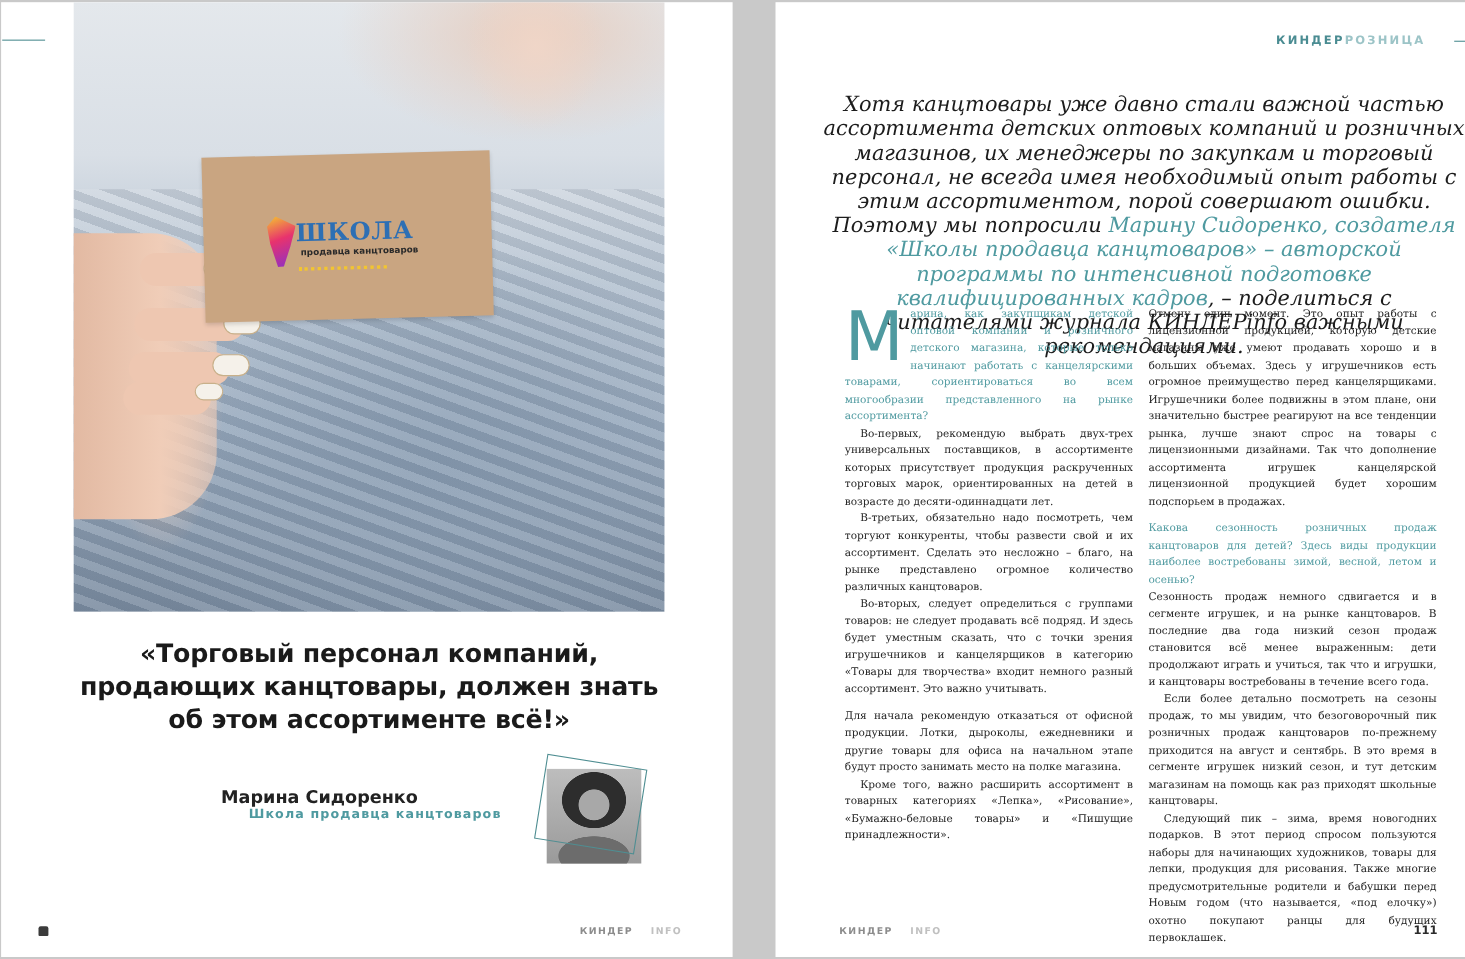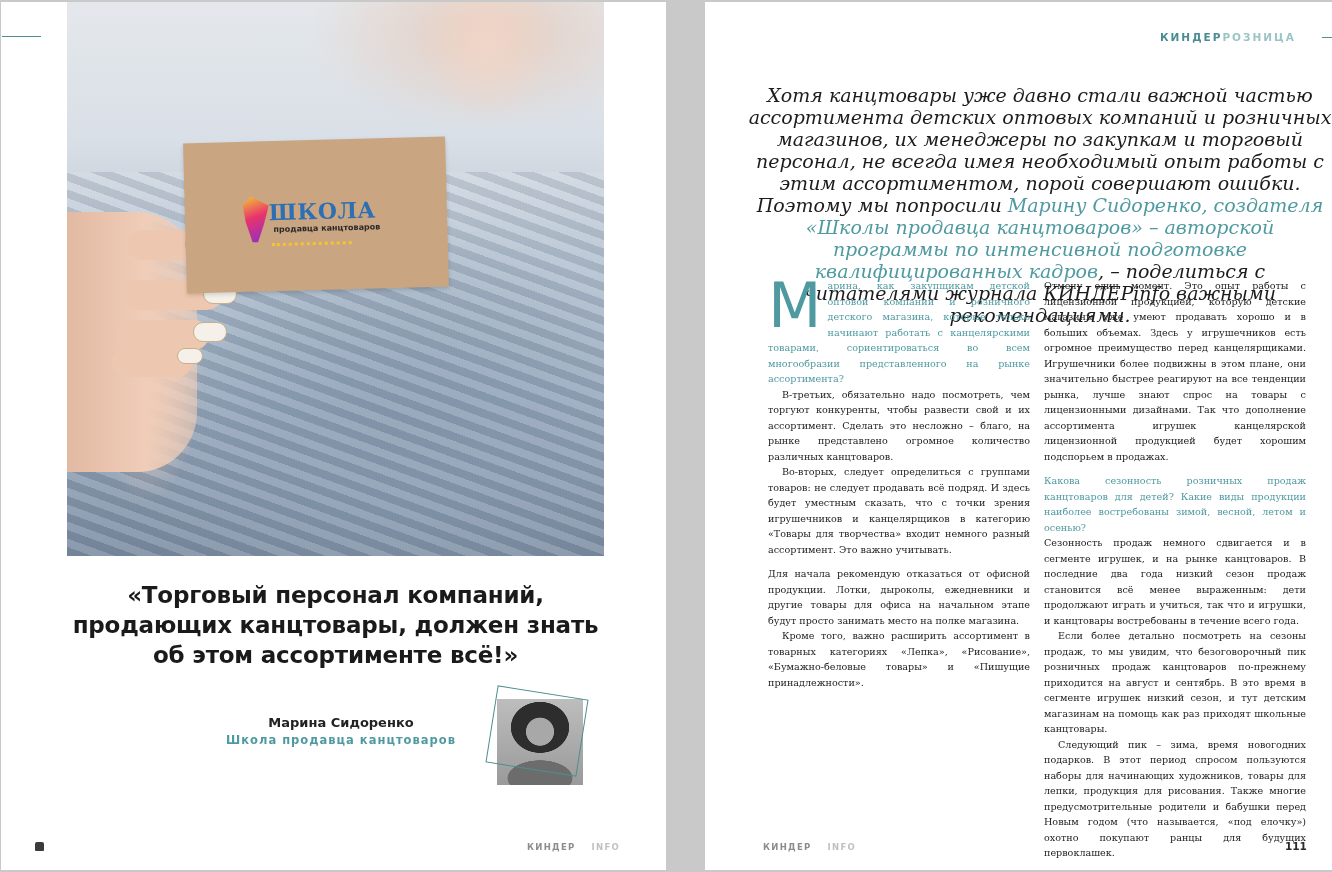--- a/index.html
+++ b/index.html
@@ -59,22 +59,22 @@
     position: absolute; left: 86px; top: 97px; width: 80px; height: 8px;
     border-bottom: 3px dotted #f2c531;
   }
 
   .quote {
     position: absolute; left: 66px; top: 578px; width: 537px; text-align: center;
     font-family: "DejaVu Sans", sans-serif; font-weight: bold; font-size: 23px; line-height: 30px; color: #1a1a1a;
     letter-spacing: -0.2px;
   }
   .author-name {
-    position: absolute; left: 200px; top: 713px; width: 280px; text-align: center;
-    font-family: "DejaVu Sans", sans-serif; font-weight: bold; font-size: 13px; color: #222;
+    position: absolute; left: 200px; top: 713px; width: 280px; 
+    font-family: "DejaVu Sans", sans-serif; font-weight: bold; font-size: 16px; color: #222;
   }
   .author-org {
     position: absolute; left: 200px; top: 731px; width: 280px; text-align: center;
     font-family: "DejaVu Sans", sans-serif; font-weight: bold; font-size: 11.5px; color: #4f9aa0; letter-spacing: 1px;
   }
   .portrait-frame {
     position: absolute; left: 490px; top: 690px; width: 92px; height: 78px;
     border: 1.5px solid #4f8e92; transform: rotate(9deg);
   }
   .portrait {
@@ -174,32 +174,33 @@
   </div>
   <div class="rule-right"></div>
 
   <div class="lead">
     <span>Хотя канцтовары уже давно стали важной частью ассортимента детских оптовых компаний и розничных магазинов, их менеджеры по закупкам и торговый персонал, не всегда имея необходимый опыт работы с этим ассортиментом, порой совершают ошибки. Поэтому мы попросили </span><span class="accent">Марину Сидоренко, создателя «Школы продавца канцтоваров» – авторской программы по интенсивной подготовке квалифицированных кадров</span><span>, – поделиться с читателями журнала КИНДЕРinfo важными рекомендациями.</span>
   </div>
 
   <div class="col col-1">
     <span class="dropcap">М</span>
     <p class="q">арина, как закупщикам детской оптовой компании и розничного детского магазина, которые только начинают работать с канцелярскими товарами, сориентироваться во всем многообразии представленного на рынке ассортимента?</p>
+    <p class="indent">Во-первых, рекомендую выбрать двух-трех универсальных поставщиков, в ассортименте которых присутствует продукция раскрученных торговых марок, ориентированных на детей в возрасте до десяти-одиннадцати лет.</p>
     <p class="indent">В-третьих, обязательно надо посмотреть, чем торгуют конкуренты, чтобы развести свой и их ассортимент. Сделать это несложно – благо, на рынке представлено огромное количество различных канцтоваров.</p>
     <p class="indent">Во-вторых, следует определиться с группами товаров: не следует продавать всё подряд. И здесь будет уместным сказать, что с точки зрения игрушечников и канцелярщиков в категорию «Товары для творчества» входит немного разный ассортимент. Это важно учитывать.</p>
     <div class="gap"></div>
     <p>Для начала рекомендую отказаться от офисной продукции. Лотки, дыроколы, ежедневники и другие товары для офиса на начальном этапе будут просто занимать место на полке магазина.</p>
     <p class="indent">Кроме того, важно расширить ассортимент в товарных категориях «Лепка», «Рисование», «Бумажно-беловые товары» и «Пишущие принадлежности».</p>
 
   </div>
 
   <div class="col col-2">
     <p>Отмечу один момент. Это опыт работы с лицензионной продукцией, которую детские магазины уже умеют продавать хорошо и в больших объемах. Здесь у игрушечников есть огромное преимущество перед канцелярщиками. Игрушечники более подвижны в этом плане, они значительно быстрее реагируют на все тенденции рынка, лучше знают спрос на товары с лицензионными дизайнами. Так что дополнение ассортимента игрушек канцелярской лицензионной продукцией будет хорошим подспорьем в продажах.</p>
     <div class="gap"></div>
-    <p class="q">Какова сезонность розничных продаж канцтоваров для детей? Какие виды продукции наиболее востребованы зимой, весной, летом и осенью?</p>
+    <p class="q">Какова сезонность розничных продаж канцтоваров для детей? Здесь виды продукции наиболее востребованы зимой, весной, летом и осенью?</p>
     <p>Сезонность продаж немного сдвигается и в сегменте игрушек, и на рынке канцтоваров. В последние два года низкий сезон продаж становится всё менее выраженным: дети продолжают играть и учиться, так что и игрушки, и канцтовары востребованы в течение всего года.</p>
     <p class="indent">Если более детально посмотреть на сезоны продаж, то мы увидим, что безоговорочный пик розничных продаж канцтоваров по-прежнему приходится на август и сентябрь. В это время в сегменте игрушек низкий сезон, и тут детским магазинам на помощь как раз приходят школьные канцтовары.</p>
     <p class="indent">Следующий пик – зима, время новогодних подарков. В этот период спросом пользуются наборы для начинающих художников, товары для лепки, продукция для рисования. Также многие предусмотрительные родители и бабушки перед Новым годом (что называется, «под елочку») охотно покупают ранцы для будущих первоклашек.</p>
 
   </div>
 
   <div class="brand-footer" style="left:58px;top:840px;">
     <span class="brand-a">КИНДЕР</span><span class="brand-b">INFO</span>
   </div>
   <div class="page-num" style="left:580px;top:838px;">111</div>

